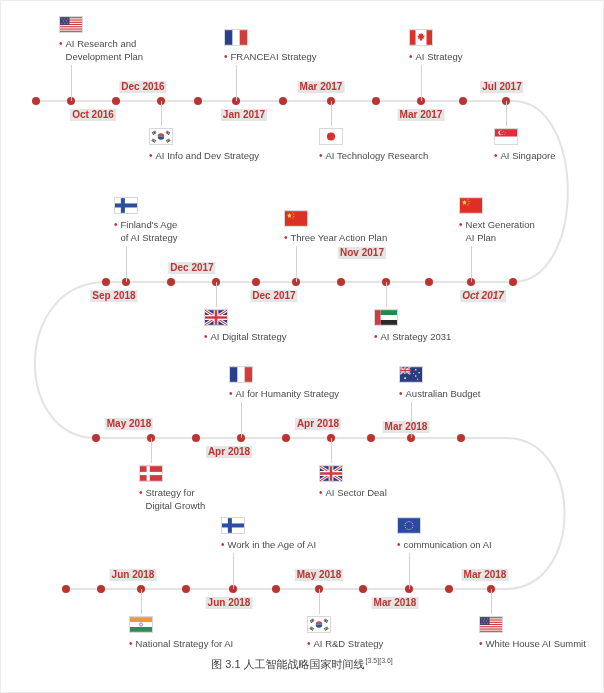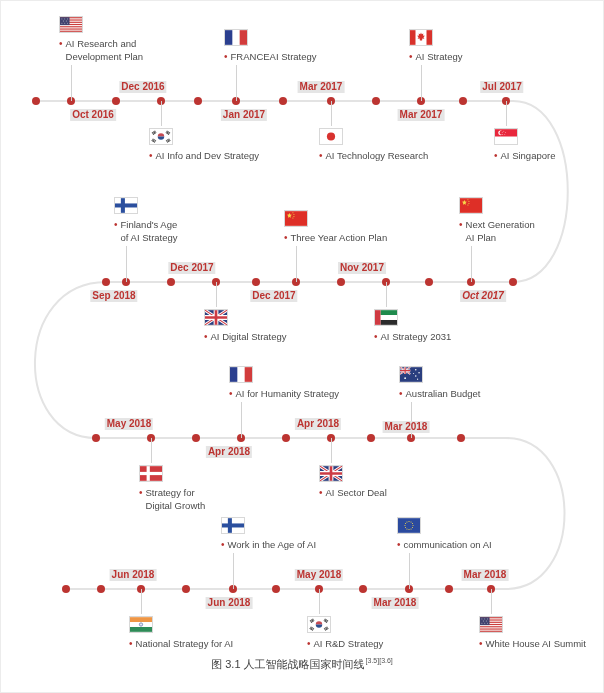--- a/index.html
+++ b/index.html
@@ -274,21 +274,21 @@
             <rect x="7.5" width="22.5" height="6.6" fill="#1f8a4c"></rect>
             <rect x="7.5" y="13.4" width="22.5" height="6.6" fill="#2b2b2b"></rect>
             <rect width="7.5" height="20" fill="#d03a42"></rect>
           </svg>
         </span>
         <div class="label">
           <span class="bullet">•</span>
           <span class="ltxt">AI Strategy 2031</span>
         </div>
       </div>
-      <div class="date" style="left: 361px; top: 261px;">Nov 2017</div>
+      <div class="date" style="left: 361px; top: 246px;">Nov 2017</div>
       <div class="stem" style="left: 469.5px; top: 245px; height: 36px;"></div>
       <div class="evt up" style="left: 458px; top: 243px;">
         <span class="flag">
           <svg viewBox="0 0 30 20" width="22" height="15">
             <rect width="30" height="20" fill="#de2f27"></rect>
             <path fill="#f7d84a" d="M6 2.6l1 2.1 2.3.3-1.7 1.6.4 2.3-2-1.1-2 1.1.4-2.3L2.7 5l2.3-.3z"></path>
             <g fill="#f7d84a">
               <circle cx="10.8" cy="2.3" r=".7"></circle>
               <circle cx="12.2" cy="4.5" r=".7"></circle>
               <circle cx="12.2" cy="7.2" r=".7"></circle>

